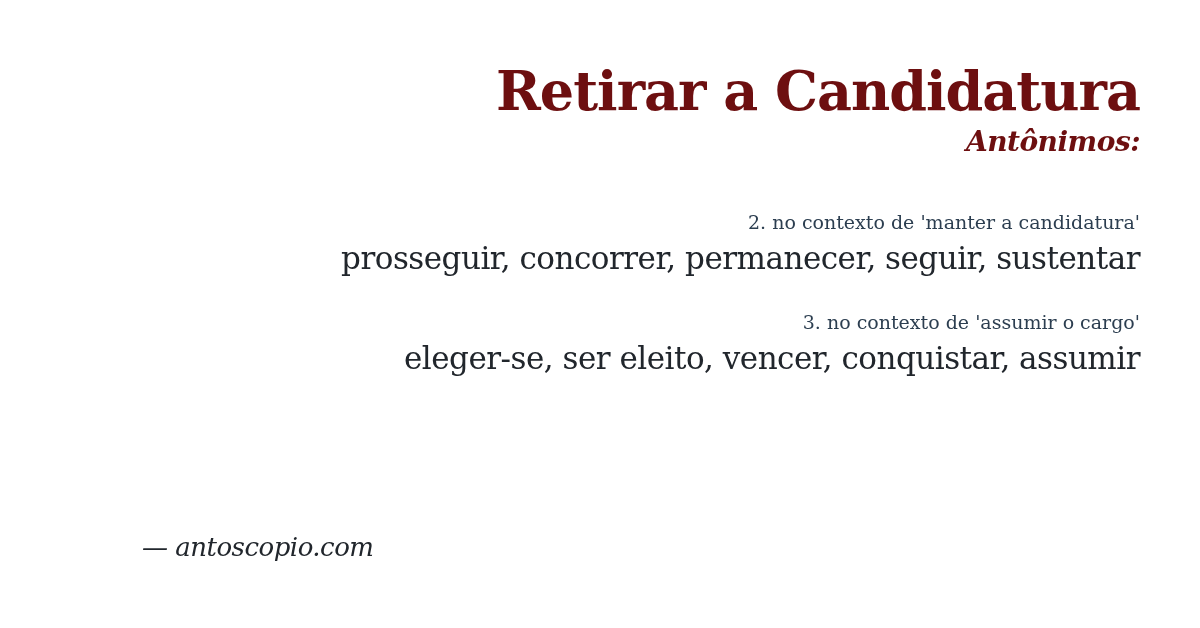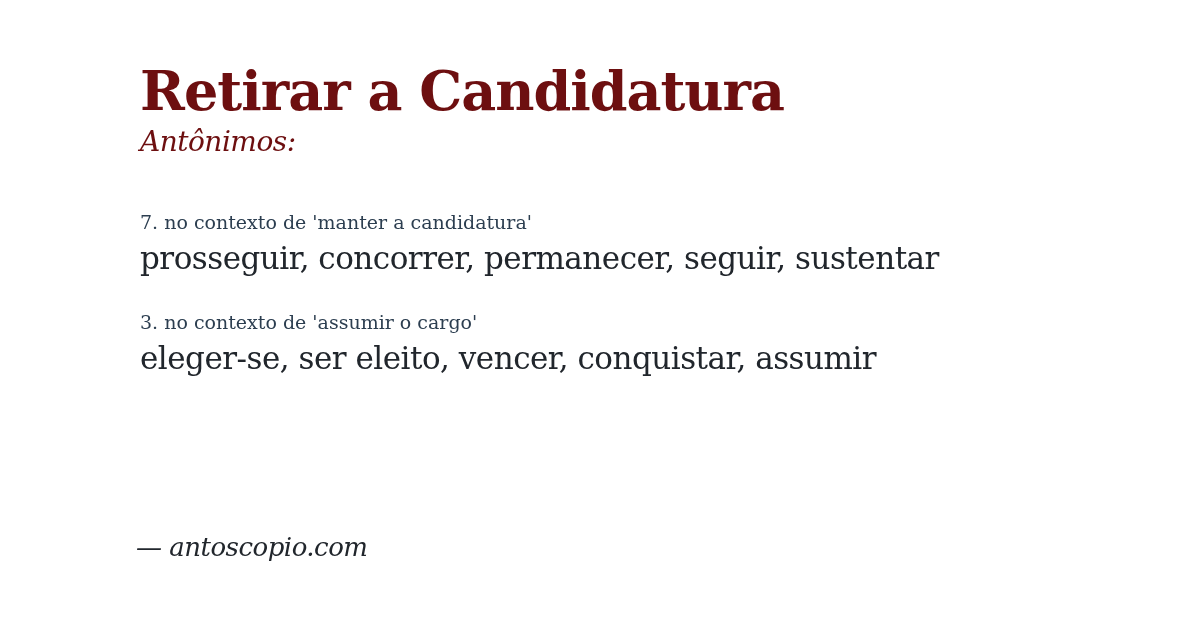--- a/index.html
+++ b/index.html
@@ -1,21 +1,21 @@
 <!DOCTYPE html>
 <html style="--accent: #6d0f10; --context-color: #2c3e50; --body-color: #21262c; --bg: #ffffff;"><head>
 <meta charset="utf-8">
 <style>
   :root {
     --accent: #6d0f10;
     --context-color: #2c3e50;
     --body-color: #21262c;
     --bg: #ffffff;
   }
-  * { margin: 0; padding: 0; box-sizing: border-box; }
+  * { margin: 0; padding: 0; box-sizing: border-box; text-align: right; }
   html, body { width: 1200px; height: 628px; }
   body {
     background: var(--bg);
     font-family: "DejaVu Serif", "Liberation Serif", serif;
     overflow: hidden;
   }
   .card {
     position: relative;
     width: 1200px;
     height: 628px;
@@ -23,21 +23,21 @@
   }
   .page-title {
     color: var(--accent);
     font-weight: 700;
     font-size: 54px;
     line-height: 1.1;
     letter-spacing: -1px;
   }
   .subtitle {
     color: var(--accent);
-    font-weight: 400;
+    font-weight: 700;
     font-style: italic;
     font-size: 28px;
     margin-top: 4px;
     letter-spacing: -0.5px;
   }
   .entries {
     margin-top: 52px;
   }
   .entry {
     margin-bottom: 32px;
@@ -49,42 +49,42 @@
   }
   .entry-words {
     color: var(--body-color);
     font-size: 31px;
     line-height: 1.25;
     margin-top: 4px;
     letter-spacing: -0.5px;
   }
   .footer {
     position: absolute;
-    left: 136px;
+    left: 142px;
     top: 532px;
     color: var(--body-color);
     font-style: italic;
     font-size: 26px;
     letter-spacing: -0.5px;
   }
 </style>
 </head>
 <body>
 
 <div class="card">
 
   <h1 class="page-title">Retirar a Candidatura</h1>
 
   <div class="subtitle">Antônimos:</div>
 
   <div class="entries">
 
 
     <div class="entry">
-      <div class="entry-context">7. no contexto de 'manter a candidatura'</div>
+      <div class="entry-context">2. no contexto de 'manter a candidatura'</div>
       <div class="entry-words">prosseguir, concorrer, permanecer, seguir, sustentar</div>
     </div>
 
     <div class="entry">
       <div class="entry-context">3. no contexto de 'assumir o cargo'</div>
       <div class="entry-words">eleger-se, ser eleito, vencer, conquistar, assumir</div>
     </div>
 
   </div>
 

